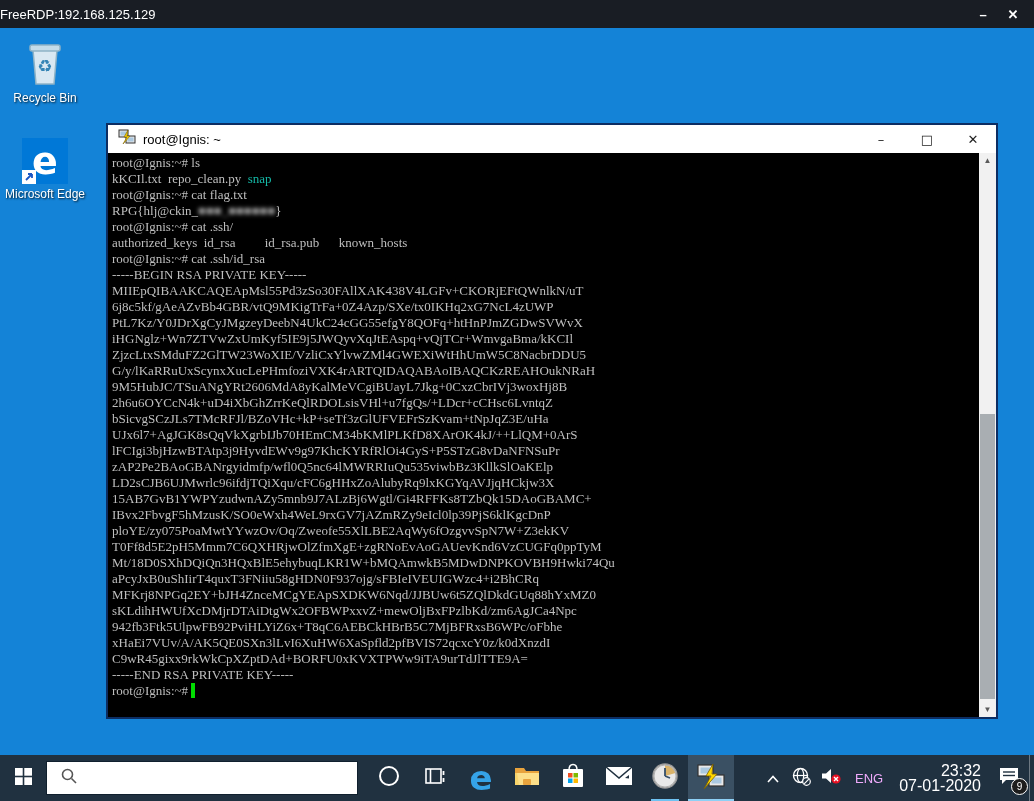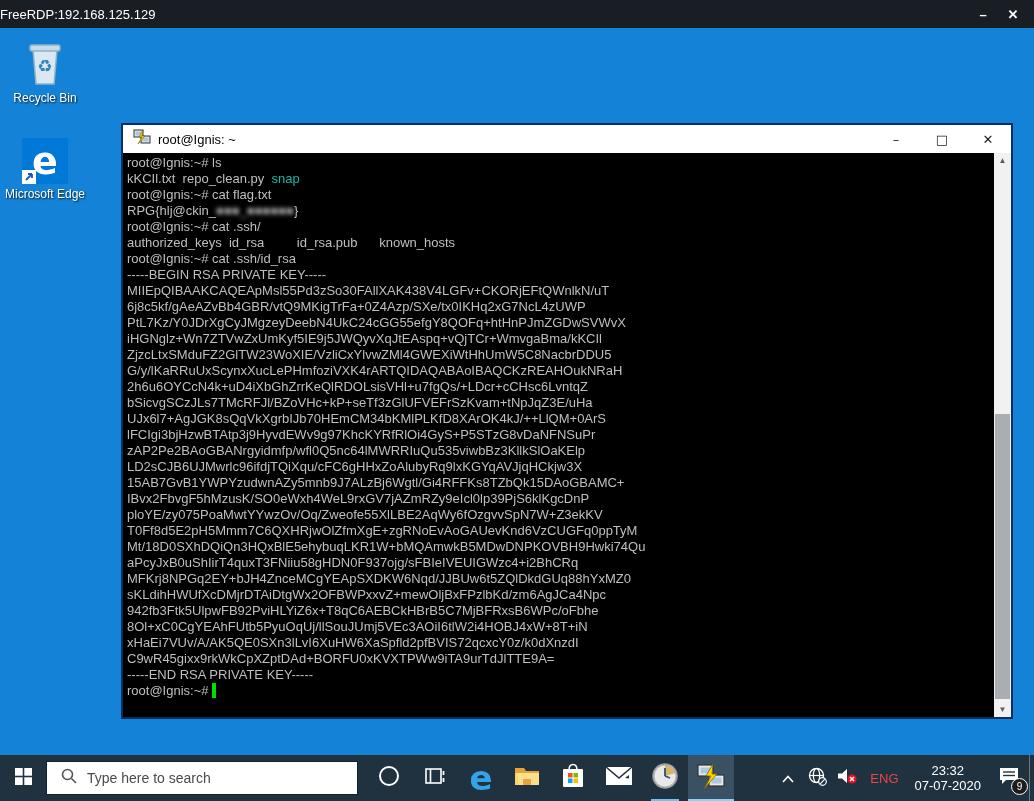--- a/index.html
+++ b/index.html
@@ -15,27 +15,27 @@
   .desktop { position:absolute; top:28px; left:0; width:1034px; height:727px; background:#1483d7; }
   .desk-icon { position:absolute; width:86px; text-align:center; }
   .desk-icon .glyph { display:flex; justify-content:center; margin-bottom:3px; }
   .desk-icon .label { color:#fff; font-size:12px; line-height:14px; text-shadow:1px 1px 2px rgba(0,0,0,.85); }
   .edge-tile { position:relative; width:46px; height:46px; background:#0078d7; display:flex; align-items:center; justify-content:center; }
   .edge-tile .e { color:#fff; font-size:38px; font-weight:bold; font-family:"DejaVu Sans", sans-serif; line-height:46px; }
   .shortcut-arrow { position:absolute; left:0; bottom:0; width:14px; height:14px; background:#fff; display:flex; align-items:center; justify-content:center; }
   .shortcut-arrow svg { display:block; }
 
   
-  .term-win { position:absolute; left:122px; top:96px; width:890px; height:594px; background:#000; border:1px solid #0d2d62; box-shadow:0 0 0 1px #0d2d62; }
+  .term-win { position:absolute; left:107px; top:96px; width:890px; height:594px; background:#000; border:1px solid #0d2d62; box-shadow:0 0 0 1px #0d2d62; }
   .term-titlebar { height:28px; background:#ffffff; display:flex; align-items:center; padding-left:10px; }
   .term-title { font-size:13px; color:#000; margin-left:7px; flex:1; }
   .term-controls { display:flex; align-items:center; height:100%; }
   .term-ctl { width:46px; text-align:center; font-size:13px; color:#222; font-family:"DejaVu Sans", sans-serif; }
   .term-body { position:relative; height:564px; background:#000; }
-  .term-output { position:absolute; left:4px; top:2px; right:18px; bottom:0; font-family:Liberation Sans, sans-serif; font-size:13px; line-height:16px; color:#bfbfbf; }
+  .term-output { position:absolute; left:4px; top:2px; right:18px; bottom:0; font-family:Liberation Serif, serif; font-size:13px; line-height:16px; color:#bfbfbf; }
   .tline { white-space:pre; height:16px; }
   .tline .dir { color:#14b8a6; }
   .tline .redacted { filter:blur(2px); color:#9a9a9a; }
   .tline .cursor { background:#00dd00; color:#00dd00; }
   
   .term-scroll { position:absolute; right:0; top:0; width:17px; height:564px; background:#f1f1f1; }
   .sb-arrow { position:absolute; left:0; width:17px; height:15px; display:flex; align-items:center; justify-content:center; color:#5a5a5a; font-size:8px; }
   .sb-up { top:0; } .sb-down { bottom:0; }
   .sb-thumb { position:absolute; left:1px; width:15px; top:261px; height:285px; background:#a9aeb2; }
 
@@ -44,22 +44,22 @@
   .tb-btn { width:46px; height:46px; display:flex; align-items:center; justify-content:center; position:relative; }
   .tb-btn.running::after { content:""; position:absolute; bottom:0; left:9px; right:9px; height:2px; background:#6fc2f2; }
   .tb-btn.active { background:#3a5063; }
   .tb-btn.active::after { content:""; position:absolute; bottom:0; left:0; right:0; height:2px; background:#8ed0f5; }
   .search-box { width:312px; height:34px; background:#ffffff; border:1px solid #10202e; display:flex; align-items:center; margin-right:8px; }
   .search-box svg { margin:0 10px 0 14px; flex:none; }
   .search-box input { border:none; outline:none; flex:1; font-size:14px; color:#444; font-family:"Liberation Sans", sans-serif; background:transparent; }
   .search-box input::placeholder { color:#4a4a4a; opacity:1; }
   .tray { margin-left:auto; display:flex; align-items:center; height:46px; }
   .tray-item { height:46px; display:flex; align-items:center; justify-content:center; }
-  .tray-lang { color:#ef4444; font-size:13px; padding:0 8px; }
-  .tray-clock { color:#fff; font-size:13px; text-align:center; line-height:15px; padding:0 8px; }
+  .tray-lang { color:#f0abfc; font-size:13px; padding:0 8px; }
+  .tray-clock { color:#fff; font-size:16px; text-align:right; line-height:15px; padding:0 8px; }
   .action-center { position:relative; width:40px; }
   .ac-badge { position:absolute; right:1px; bottom:6px; width:17px; height:17px; border-radius:50%; background:#1d1d1d; border:1.5px solid #fff; color:#fff; font-size:10px; display:flex; align-items:center; justify-content:center; }
   .show-desktop { width:5px; height:46px; border-left:1px solid rgba(255,255,255,.35); }
 </style>
 </head>
 <body>
 
 <div class="rdp-bar">
   <div class="rdp-title">FreeRDP:192.168.125.129</div>
   <div class="rdp-controls">
@@ -124,36 +124,36 @@
           <div class="tline"><span>root@Ignis:~# cat .ssh/</span></div>
           <div class="tline"><span>authorized_keys  id_rsa         id_rsa.pub      known_hosts</span></div>
           <div class="tline"><span>root@Ignis:~# cat .ssh/id_rsa</span></div>
           <div class="tline"><span>-----BEGIN RSA PRIVATE KEY-----</span></div>
           <div class="tline"><span>MIIEpQIBAAKCAQEApMsl55Pd3zSo30FAllXAK438V4LGFv+CKORjEFtQWnlkN/uT</span></div>
           <div class="tline"><span>6j8c5kf/gAeAZvBb4GBR/vtQ9MKigTrFa+0Z4Azp/SXe/tx0IKHq2xG7NcL4zUWP</span></div>
           <div class="tline"><span>PtL7Kz/Y0JDrXgCyJMgzeyDeebN4UkC24cGG55efgY8QOFq+htHnPJmZGDwSVWvX</span></div>
           <div class="tline"><span>iHGNglz+Wn7ZTVwZxUmKyf5IE9j5JWQyvXqJtEAspq+vQjTCr+WmvgaBma/kKCIl</span></div>
           <div class="tline"><span>ZjzcLtxSMduFZ2GlTW23WoXIE/VzliCxYlvwZMl4GWEXiWtHhUmW5C8NacbrDDU5</span></div>
           <div class="tline"><span>G/y/lKaRRuUxScynxXucLePHmfoziVXK4rARTQIDAQABAoIBAQCKzREAHOukNRaH</span></div>
+          <div class="tline"><span>9M5HubJC/TSuANgYRt2606MdA8yKalMeVCgiBUayL7Jkg+0CxzCbrIVj3woxHj8B</span></div>
           <div class="tline"><span>2h6u6OYCcN4k+uD4iXbGhZrrKeQlRDOLsisVHl+u7fgQs/+LDcr+cCHsc6LvntqZ</span></div>
           <div class="tline"><span>bSicvgSCzJLs7TMcRFJl/BZoVHc+kP+seTf3zGlUFVEFrSzKvam+tNpJqZ3E/uHa</span></div>
           <div class="tline"><span>UJx6l7+AgJGK8sQqVkXgrbIJb70HEmCM34bKMlPLKfD8XArOK4kJ/++LlQM+0ArS</span></div>
           <div class="tline"><span>lFCIgi3bjHzwBTAtp3j9HyvdEWv9g97KhcKYRfRlOi4GyS+P5STzG8vDaNFNSuPr</span></div>
           <div class="tline"><span>zAP2Pe2BAoGBANrgyidmfp/wfl0Q5nc64lMWRRIuQu535viwbBz3KllkSlOaKElp</span></div>
           <div class="tline"><span>LD2sCJB6UJMwrlc96ifdjTQiXqu/cFC6gHHxZoAlubyRq9lxKGYqAVJjqHCkjw3X</span></div>
           <div class="tline"><span>15AB7GvB1YWPYzudwnAZy5mnb9J7ALzBj6Wgtl/Gi4RFFKs8TZbQk15DAoGBAMC+</span></div>
           <div class="tline"><span>IBvx2FbvgF5hMzusK/SO0eWxh4WeL9rxGV7jAZmRZy9eIcl0lp39PjS6klKgcDnP</span></div>
           <div class="tline"><span>ploYE/zy075PoaMwtYYwzOv/Oq/Zweofe55XlLBE2AqWy6fOzgvvSpN7W+Z3ekKV</span></div>
           <div class="tline"><span>T0Ff8d5E2pH5Mmm7C6QXHRjwOlZfmXgE+zgRNoEvAoGAUevKnd6VzCUGFq0ppTyM</span></div>
           <div class="tline"><span>Mt/18D0SXhDQiQn3HQxBlE5ehybuqLKR1W+bMQAmwkB5MDwDNPKOVBH9Hwki74Qu</span></div>
           <div class="tline"><span>aPcyJxB0uShIirT4quxT3FNiiu58gHDN0F937ojg/sFBIeIVEUIGWzc4+i2BhCRq</span></div>
           <div class="tline"><span>MFKrj8NPGq2EY+bJH4ZnceMCgYEApSXDKW6Nqd/JJBUw6t5ZQlDkdGUq88hYxMZ0</span></div>
           <div class="tline"><span>sKLdihHWUfXcDMjrDTAiDtgWx2OFBWPxxvZ+mewOljBxFPzlbKd/zm6AgJCa4Npc</span></div>
           <div class="tline"><span>942fb3Ftk5UlpwFB92PviHLYiZ6x+T8qC6AEBCkHBrB5C7MjBFRxsB6WPc/oFbhe</span></div>
-          <div class="tline"><span>8Ol+xC0CgYEAhFUtb5PyuOqUj/llSouJUmj5VEc3AOiI6tlW2i4HOBJ4xW+8T+iN</span></div>
           <div class="tline"><span>xHaEi7VUv/A/AK5QE0SXn3lLvI6XuHW6XaSpfld2pfBVIS72qcxcY0z/k0dXnzdI</span></div>
           <div class="tline"><span>C9wR45gixx9rkWkCpXZptDAd+BORFU0xKVXTPWw9iTA9urTdJlTTE9A=</span></div>
           <div class="tline"><span>-----END RSA PRIVATE KEY-----</span></div>
           <div class="tline"><span>root@Ignis:~# </span><span class="cursor"> </span></div>
         </div>
       <div class="term-scroll">
         <div class="sb-arrow sb-up">▲</div>
         <div class="sb-thumb"></div>
         <div class="sb-arrow sb-down">▼</div>
       </div>
@@ -173,21 +173,20 @@
     </span>
   </div>
 
   <div class="search-box">
     <span>
       <svg width="16" height="16" viewBox="0 0 16 16">
           <circle cx="6.5" cy="6.5" r="5" fill="none" stroke="#555" stroke-width="1.6"></circle>
           <line x1="10.5" y1="10.5" x2="15" y2="15" stroke="#555" stroke-width="1.6"></line>
         </svg>
     </span>
-    <input type="text" placeholder="Type here to search" style="">
   </div>
 
   <div class="tb-btn">
     <span>
       <svg width="22" height="22" viewBox="0 0 22 22">
           <circle cx="11" cy="11" r="9" fill="none" stroke="#fff" stroke-width="2"></circle>
         </svg>
     </span>
   </div>
 
@@ -289,21 +288,21 @@
           <path d="M1 6.5 L5 6.5 L10 2 L10 16 L5 11.5 L1 11.5 Z" fill="#fff"></path>
           <circle cx="15" cy="12" r="4.6" fill="#e81123"></circle>
           <path d="M13 10 L17 14 M17 10 L13 14" stroke="#fff" stroke-width="1.4"></path>
         </svg>
       </span>
     </div>
     <div class="tray-item tray-lang">ENG</div>
     <div class="tray-item tray-clock">
       <div>
         <div>23:32</div>
-        <div>07-07-2020</div>
+        <div>07-01-2020</div>
       </div>
     </div>
     <div class="tray-item action-center">
       <span>
         <svg width="22" height="20" viewBox="0 0 22 20">
           <path d="M2 2 L20 2 L20 14 L8 14 L4 18 L4 14 L2 14 Z" fill="#fff"></path>
           <line x1="5" y1="6" x2="17" y2="6" stroke="#203140" stroke-width="1.4"></line>
           <line x1="5" y1="9.5" x2="17" y2="9.5" stroke="#203140" stroke-width="1.4"></line>
         </svg>
       </span>

